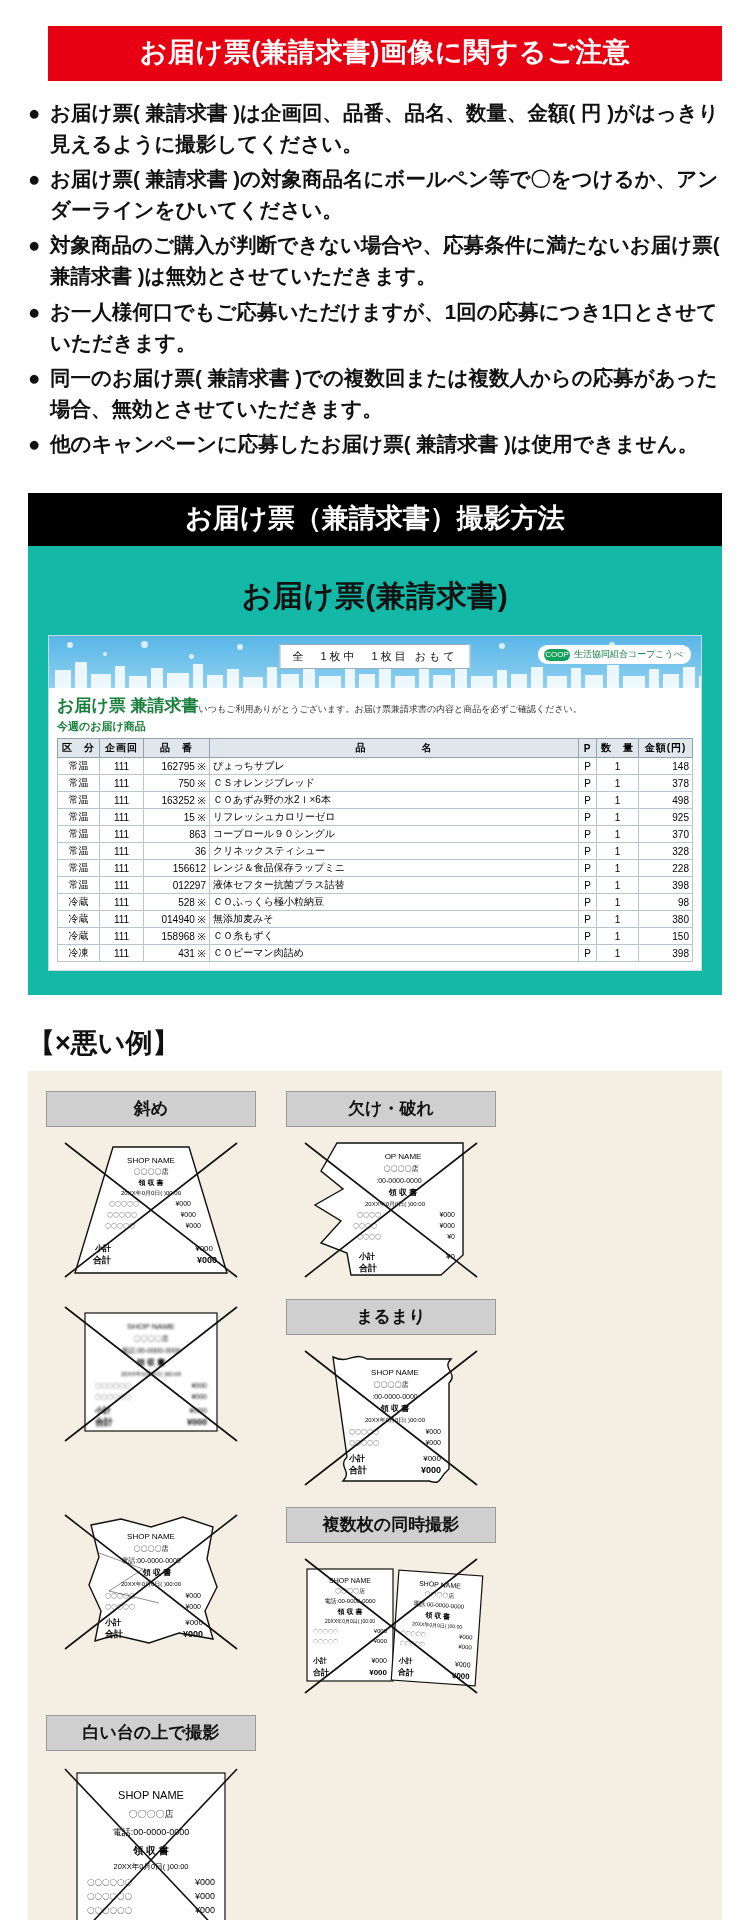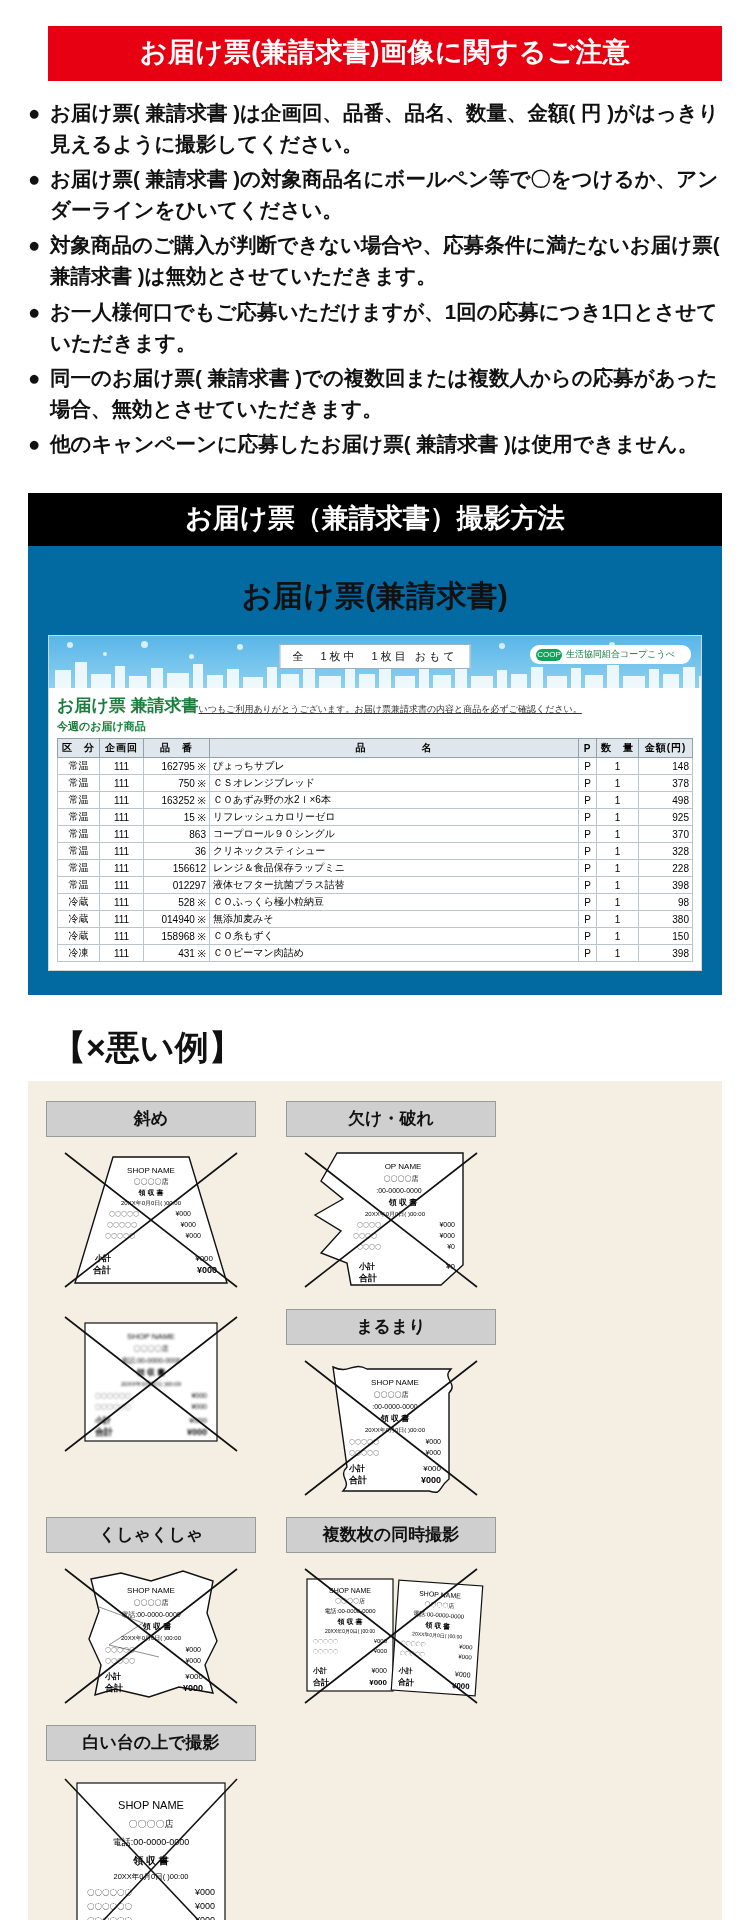--- a/index.html
+++ b/index.html
@@ -49,21 +49,21 @@
     font-weight: bold;
     font-size: 27px;
     text-align: center;
     padding: 11px 0 12px 0;
     margin-top: 34px;
     line-height: 1.1;
   }
 
   
   .sample-panel {
-    background: #0369a1;
+    background: #14b8a6;
     padding: 18px 20px 24px 20px;
   }
   .sample-title {
     text-align: center;
     font-size: 30px;
     font-weight: bold;
     color: #111;
     padding: 12px 0 18px 0;
     letter-spacing: 0.5px;
   }
@@ -95,21 +95,21 @@
     padding: 4px 12px;
     letter-spacing: 3px;
     color: #111;
     white-space: nowrap;
   }
   .coop-badge {
     position: absolute;
     top: 9px; right: 10px;
     background: #ffffff;
     border-radius: 9px;
-    padding: 3px 16px 3px 6px;
+    padding: 3px 8px 3px 6px;
     display: flex;
     align-items: center;
     gap: 4px;
     font-size: 9px;
     color: #0f7a3d;
     white-space: nowrap;
     justify-content: space-between;
   }
   .coop-badge .coop-mark {
     width: 26px; height: 12px; border-radius: 6px;
@@ -123,21 +123,21 @@
     padding: 6px 8px 2px 8px;
     text-align: right;
   }
   .receipt-title {
     color: #1a7f3c;
     font-weight: bold;
     font-size: 17px;
     white-space: nowrap;
   }
   .receipt-note {
-    font-size: 9px; color: #333; line-height: 1.25; padding-bottom: 2px; text-decoration: underline;
+    font-size: 9px; color: #333; line-height: 1.25; padding-bottom: 2px;
   }
   .receipt-sub {
     color: #1a7f3c; font-size: 11px; font-weight: bold; padding: 0 8px 4px 8px;
   }
 
   table.items {
     width: calc(100% - 16px);
     margin: 0 8px;
     border-collapse: collapse;
     font-size: 10px;
@@ -155,26 +155,25 @@
     border: 1px solid #b9c6cd;
     padding: 1px 3px;
     white-space: nowrap;
   }
   td.c { text-align: center; }
   td.r { text-align: right; }
   td.l { text-align: left; }
 
   
   .bad-title {
-    font-size: 34px;
+    font-size: 27px;
     font-weight: bold;
     margin-top: 30px;
     margin-bottom: 10px;
     color: #111;
-    margin-left: 24px;
   }
   .bad-panel {
     background: #f4efe2;
     padding: 20px 18px 34px 18px;
   }
   .bad-grid {
     display: flex;
     flex-wrap: wrap;
     gap: 14px 30px;
   }
@@ -532,21 +531,20 @@
             <text x="150" y="118" font-size="8" text-anchor="end" font-family="Liberation Sans, sans-serif">¥000</text>
             <text x="58" y="130" font-size="9" font-weight="bold" font-family="Liberation Sans, sans-serif">合計</text>
             <text x="150" y="130" font-size="9" text-anchor="end" font-weight="bold" font-family="Liberation Sans, sans-serif">¥000</text>
             <line x1="14" y1="8" x2="186" y2="142" stroke="#111" stroke-width="1.6"></line>
             <line x1="186" y1="8" x2="14" y2="142" stroke="#111" stroke-width="1.6"></line>
           </svg>
         </div>
       </div>
 
       <div class="bad-cell">
-        <div class="bad-label">くしゃくしゃ</div>
         <div class="shot">
           <svg width="200" height="150" viewBox="0 0 200 150">
             <path d="M40,18 L70,12 L100,20 L132,10 L162,20 L156,52 L166,80 L154,104 L162,132 L128,126 L98,136 L64,128 L44,134 L50,104 L38,78 L48,50 Z" fill="#fff" stroke="#111" stroke-width="1.4"></path>
             <text x="100" y="32" font-size="8" text-anchor="middle" font-family="Liberation Sans, sans-serif">SHOP NAME</text>
             <text x="100" y="44" font-size="7" text-anchor="middle" font-family="Liberation Sans, sans-serif">〇〇〇〇店</text>
             <text x="100" y="56" font-size="7" text-anchor="middle" font-family="Liberation Sans, sans-serif">電話:00-0000-0000</text>
             <text x="106" y="68" font-size="8" text-anchor="middle" font-weight="bold" font-family="Liberation Sans, sans-serif">領 収 書</text>
             <text x="100" y="79" font-size="6" text-anchor="middle" font-family="Liberation Sans, sans-serif">20XX年0月0日( )00:00</text>
             <text x="54" y="91" font-size="6" font-family="Liberation Sans, sans-serif">〇〇〇〇〇</text>
             <text x="150" y="91" font-size="7" text-anchor="end" font-family="Liberation Sans, sans-serif">¥000</text>

